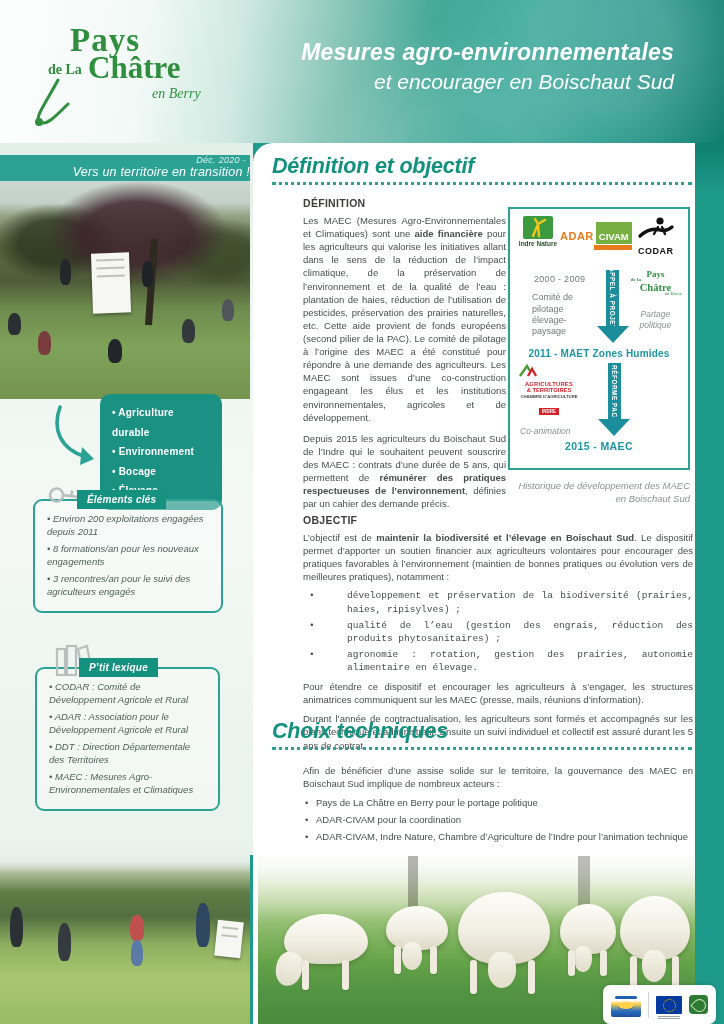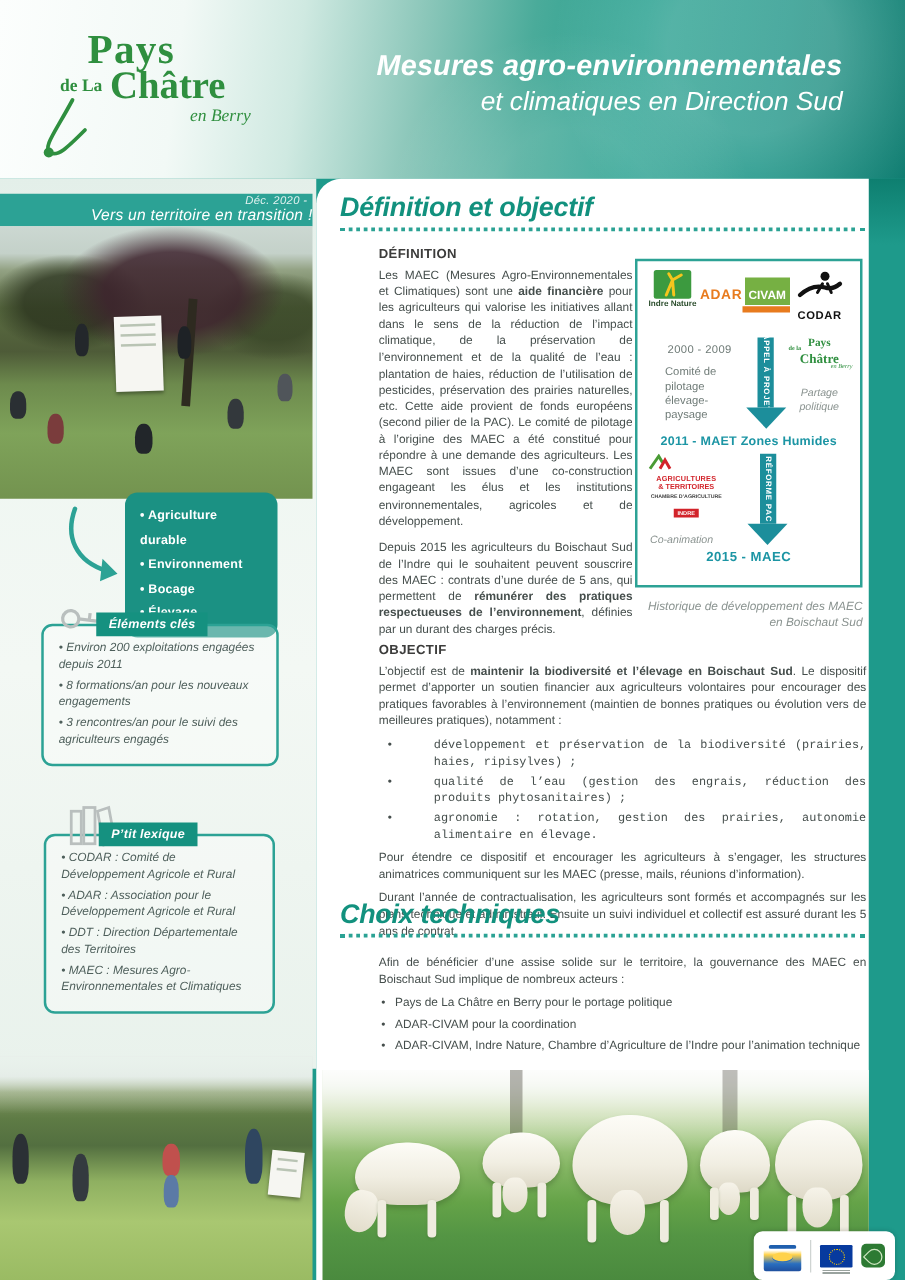--- a/index.html
+++ b/index.html
@@ -184,21 +184,21 @@
         <path d="M34,8 C20,34 10,46 16,50 C22,54 30,46 44,32" fill="none" stroke="#2F8F3F" stroke-width="3" stroke-linecap="round"></path>
         <circle cx="15" cy="50" r="4" fill="#2F8F3F"></circle>
       </svg>
       <div class="l-pays">Pays</div>
       <div class="l-dela">de La</div>
       <div class="l-chatre">Châtre</div>
       <div class="l-berry">en Berry</div>
     </div>
     <div class="h-title">
       <div class="h-t1">Mesures agro-environnementales</div>
-      <div class="h-t2">et climatiques en Direction Sud</div>
+      <div class="h-t2">et encourager en Boischaut Sud</div>
     </div>
   </div>
 
   <div class="strip"></div>
 
   <div class="sidebar">
     <div class="banner">
       <span class="pre">Déc. 2020 -</span>
       <span class="txt">Vers un territoire en transition !</span>
     </div>
@@ -275,21 +275,21 @@
   <div class="card">
 
     <div class="sec-head sh1">
       <h1>Définition et objectif</h1>
       <div class="dots"></div>
     </div>
 
     <div class="def-col">
       <div class="blabel">DÉFINITION</div>
       <p class="body-txt"><span>Les MAEC (Mesures Agro-Environnementales et Climatiques) sont une </span><b>aide financière</b><span> pour les agriculteurs qui valorise les initiatives allant dans le sens de la réduction de l’impact climatique, de la préservation de l’environnement et de la qualité de l’eau : plantation de haies, réduction de l’utilisation de pesticides, préservation des prairies naturelles, etc. Cette aide provient de fonds européens (second pilier de la PAC). Le comité de pilotage à l’origine des MAEC a été constitué pour répondre à une demande des agriculteurs. Les MAEC sont issues d’une co-construction engageant les élus et les institutions environnementales, agricoles et de développement.</span></p>
-      <p class="body-txt"><span>Depuis 2015 les agriculteurs du Boischaut Sud de l’Indre qui le souhaitent peuvent souscrire des MAEC : contrats d’une durée de 5 ans, qui permettent de </span><b>rémunérer des pratiques respectueuses de l’environnement</b><span>, définies par un durant des charges précis.</span></p>
+      <p class="body-txt"><span>Depuis 2015 les agriculteurs du Boischaut Sud de l’Indre qui le souhaitent peuvent souscrire des MAEC : contrats d’une durée de 5 ans, qui permettent de </span><b>rémunérer des pratiques respectueuses de l’environnement</b><span>, définies par un cahier des demande précis.</span></p>
     </div>
 
     <div class="panel">
       <div class="p-logos">
         <div class="lg-indre">
           <div class="indre-sq">
             <svg width="30" height="23" viewBox="0 0 30 23">
               <path d="M10,20 L15,8 L12,3 M15,8 L22,4 M15,8 L16,20" fill="none" stroke="#F5C51D" stroke-width="2.4" stroke-linecap="round"></path>
             </svg>
           </div>

